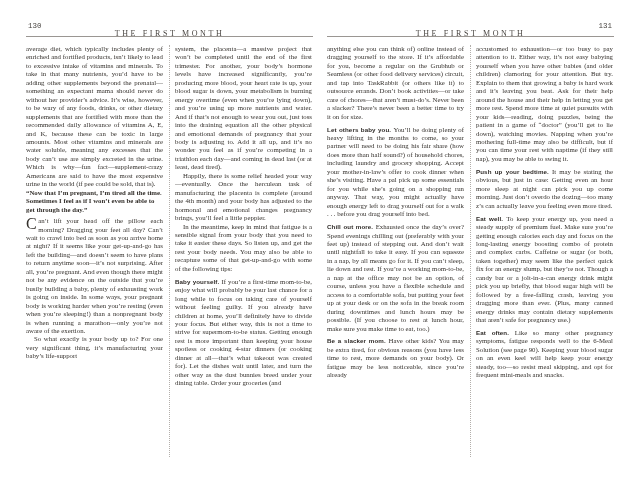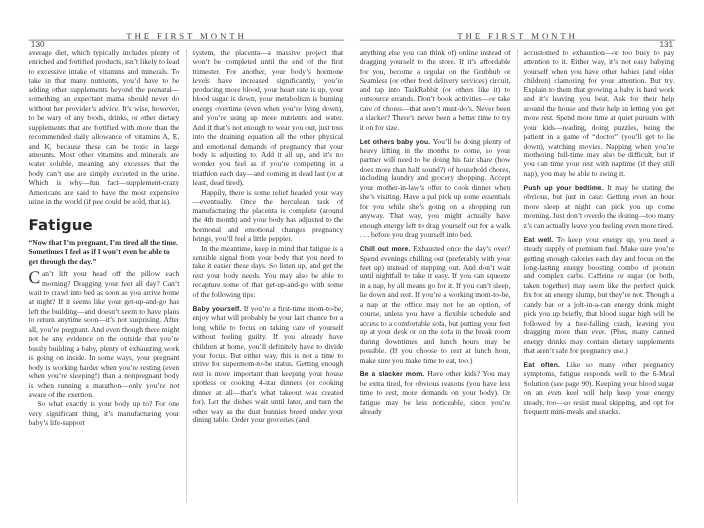--- a/index.html
+++ b/index.html
@@ -34,22 +34,22 @@
   .running-head {
     font-family: "Liberation Serif", serif;
     font-size: 8px;
     letter-spacing: 2.6px;
     color: #4a4642;
     white-space: nowrap;
     margin-top: 40px;
   }
   .page-number {
     position: absolute;
-    top: 14px;
-    font-family: Liberation Sans, sans-serif;
+    top: 0;
+    font-family: Liberation Mono, monospace;
     font-size: 7.5px;
     color: #4a4642;
   }
   .pn-left  { left: 2px; }
   .pn-right { right: 2px; text-align: center; }
   .header-rule {
     height: 0;
     border-bottom: 1px solid #9a9692;
     margin-top: 3px;
     margin-bottom: 8px;
@@ -121,21 +121,20 @@
 
   <div class="page page-left">
     <div class="page-header">
       <span class="page-number pn-left">130</span>
       <span class="running-head">THE FIRST MONTH</span>
     </div>
     <div class="header-rule"></div>
     <div class="columns">
       <div class="col">
           <p>average diet, which typically includes plenty of enriched and fortified products, isn’t likely to lead to excessive intake of vitamins and minerals. To take in that many nutrients, you’d have to be adding other supplements beyond the prenatal—something an expectant mama should never do without her provider’s advice. It’s wise, however, to be wary of any foods, drinks, or other dietary supplements that are fortified with more than the recommended daily allowance of vitamins A, E, and K, because these can be toxic in large amounts. Most other vitamins and minerals are water soluble, meaning any excesses that the body can’t use are simply excreted in the urine. Which is why—fun fact—supplement-crazy Americans are said to have the most expensive urine in the world (if pee could be sold, that is).</p>
-          <h2 class="section-heading">Fatigue</h2>
           <p class="quote">“Now that I’m pregnant, I’m tired all the time. Sometimes I feel as if I won’t even be able to get through the day.”</p>
           <p><span class="dropcap">C</span>an’t lift your head off the pillow each morning? Dragging your feet all day? Can’t wait to crawl into bed as soon as you arrive home at night? If it seems like your get-up-and-go has left the building—and doesn’t seem to have plans to return anytime soon—it’s not surprising. After all, you’re pregnant. And even though there might not be any evidence on the outside that you’re busily building a baby, plenty of exhausting work is going on inside. In some ways, your pregnant body is working harder when you’re resting (even when you’re sleeping!) than a nonpregnant body is when running a marathon—only you’re not aware of the exertion.</p>
           <p class="indent">So what exactly is your body up to? For one very significant thing, it’s manufacturing your baby’s life-support</p>
         </div>
       <div class="col">
           <p>system, the placenta—a massive project that won’t be completed until the end of the first trimester. For another, your body’s hormone levels have increased significantly, you’re producing more blood, your heart rate is up, your blood sugar is down, your metabolism is burning energy overtime (even when you’re lying down), and you’re using up more nutrients and water. And if that’s not enough to wear you out, just toss into the draining equation all the other physical and emotional demands of pregnancy that your body is adjusting to. Add it all up, and it’s no wonder you feel as if you’re competing in a triathlon each day—and coming in dead last (or at least, dead tired).</p>
           <p class="indent">Happily, there is some relief headed your way—eventually. Once the herculean task of manufacturing the placenta is complete (around the 4th month) and your body has adjusted to the hormonal and emotional changes pregnancy brings, you’ll feel a little peppier.</p>
           <p class="indent">In the meantime, keep in mind that fatigue is a sensible signal from your body that you need to take it easier these days. So listen up, and get the rest your body needs. You may also be able to recapture some of that get-up-and-go with some of the following tips:</p>
           <p class="tip"><span class="tip-lead">Baby yourself. </span>If you’re a first-time mom-to-be, enjoy what will probably be your last chance for a long while to focus on taking care of yourself without feeling guilty. If you already have children at home, you’ll definitely have to divide your focus. But either way, this is not a time to strive for supermom-to-be status. Getting enough rest is more important than keeping your house spotless or cooking 4-star dinners (or cooking dinner at all—that’s what takeout was created for). Let the dishes wait until later, and turn the other way as the dust bunnies breed under your dining table. Order your groceries (and</p>
         </div>

